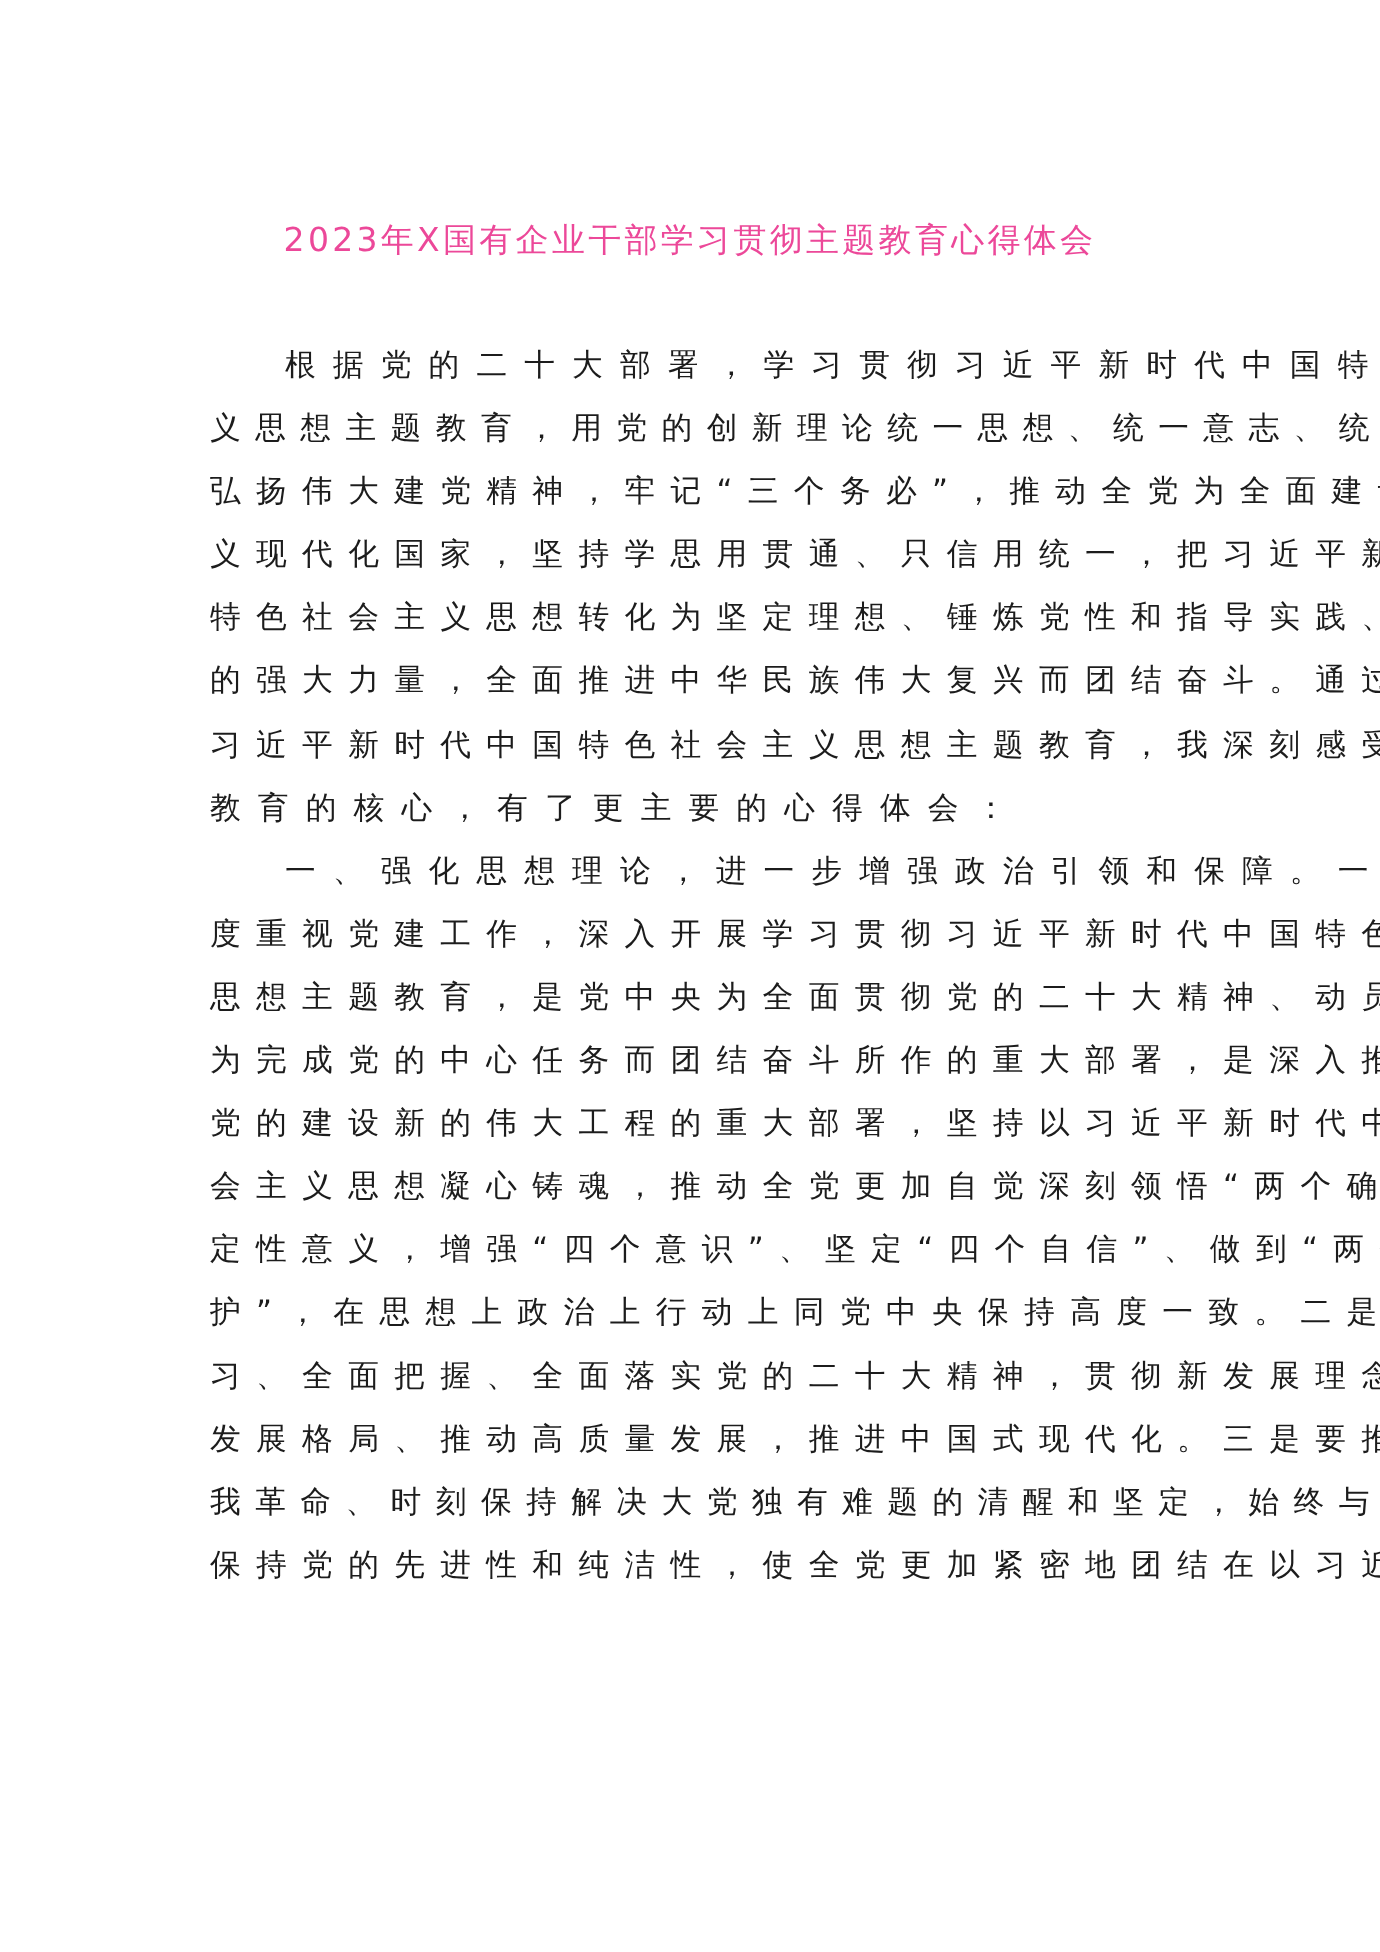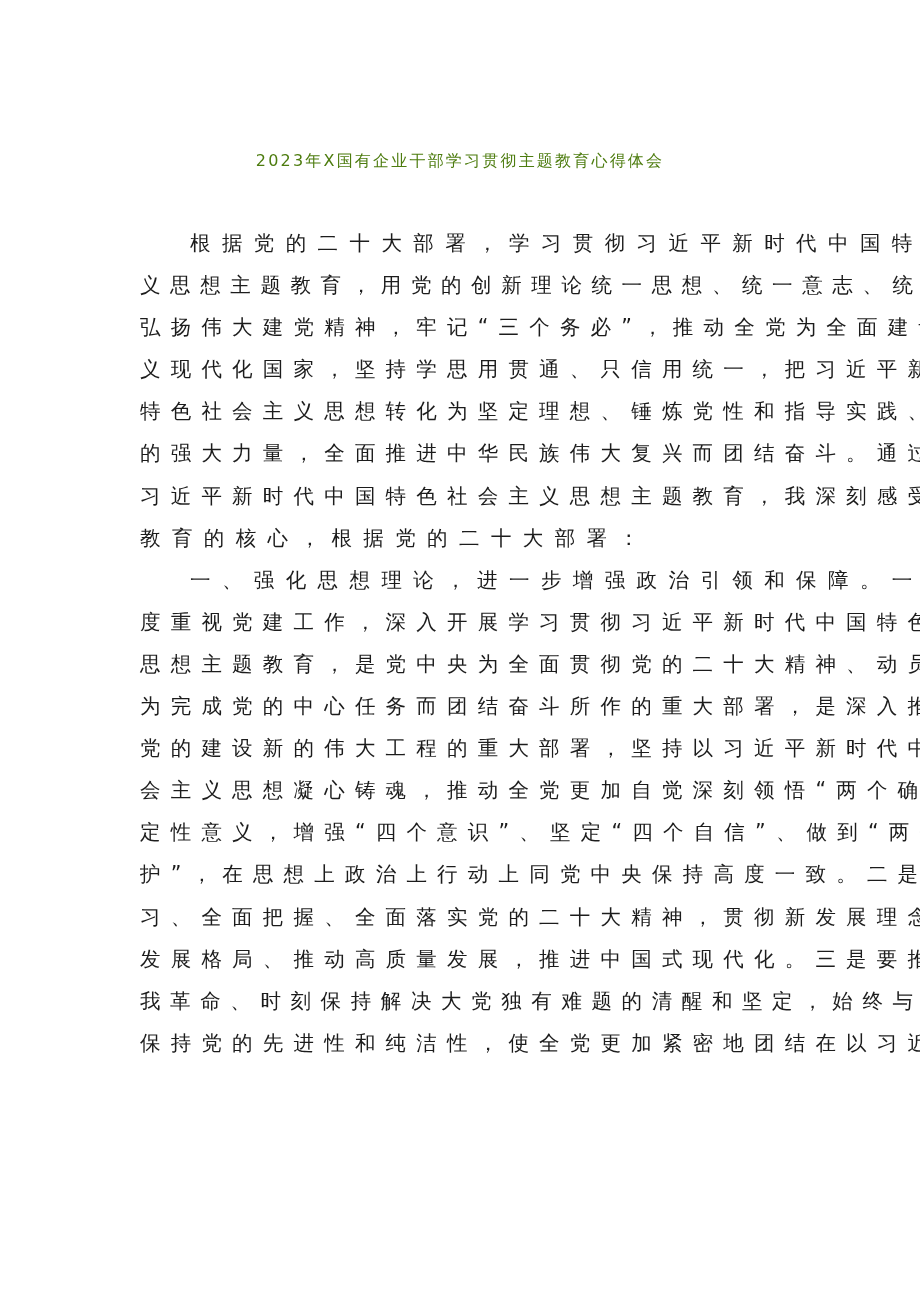--- a/index.html
+++ b/index.html
@@ -22,24 +22,24 @@
       width: 920px;
       height: 1301px;
       background: #ffffff;
     }
     .title {
       position: absolute;
       left: 0;
       width: 920px;
       top: 146px;
       text-align: center;
-      font-size: 16px;
+      font-size: 22px;
       line-height: 30px;
       letter-spacing: 2.2px;
-      color: #4d7c0f;
+      color: #ec4899;
       white-space: nowrap;
     }
     .body-text {
       position: absolute;
       left: 140px;
       top: 222px;
       width: 650px;
     }
     .line {
       height: 42.1px;
@@ -71,21 +71,21 @@
 
   <div class="body-text">
 
     <div class="line indent">根据党的二十大部署，学习贯彻习近平新时代中国特色社会主</div>
     <div class="line tighter">义思想主题教育，用党的创新理论统一思想、统一意志、统一行动，</div>
     <div class="line tight">弘扬伟大建党精神，牢记“三个务必”，推动全党为全面建设社会主</div>
     <div class="line tight">义现代化国家，坚持学思用贯通、只信用统一，把习近平新时代中国</div>
     <div class="line tight">特色社会主义思想转化为坚定理想、锤炼党性和指导实践、推动工作</div>
     <div class="line tight">的强大力量，全面推进中华民族伟大复兴而团结奋斗。通过此次学习</div>
     <div class="line tight">习近平新时代中国特色社会主义思想主题教育，我深刻感受到对思想</div>
-    <div class="line short">教育的核心，根据党的二十大部署：</div>
+    <div class="line short">教育的核心，有了更主要的心得体会：</div>
 
     <div class="line indent">一、强化思想理论，进一步增强政治引领和保障。一是公司高</div>
     <div class="line tight">度重视党建工作，深入开展学习贯彻习近平新时代中国特色社会主义</div>
     <div class="line tight">思想主题教育，是党中央为全面贯彻党的二十大精神、动员全党同志</div>
     <div class="line tight">为完成党的中心任务而团结奋斗所作的重大部署，是深入推进新时代</div>
     <div class="line tight">党的建设新的伟大工程的重大部署，坚持以习近平新时代中国特色社</div>
     <div class="line tight">会主义思想凝心铸魂，推动全党更加自觉深刻领悟“两个确立”的决</div>
     <div class="line tight">定性意义，增强“四个意识”、坚定“四个自信”、做到“两个维</div>
     <div class="line tight">护”，在思想上政治上行动上同党中央保持高度一致。二是要全面学</div>
     <div class="line tight">习、全面把握、全面落实党的二十大精神，贯彻新发展理念、构建新</div>

